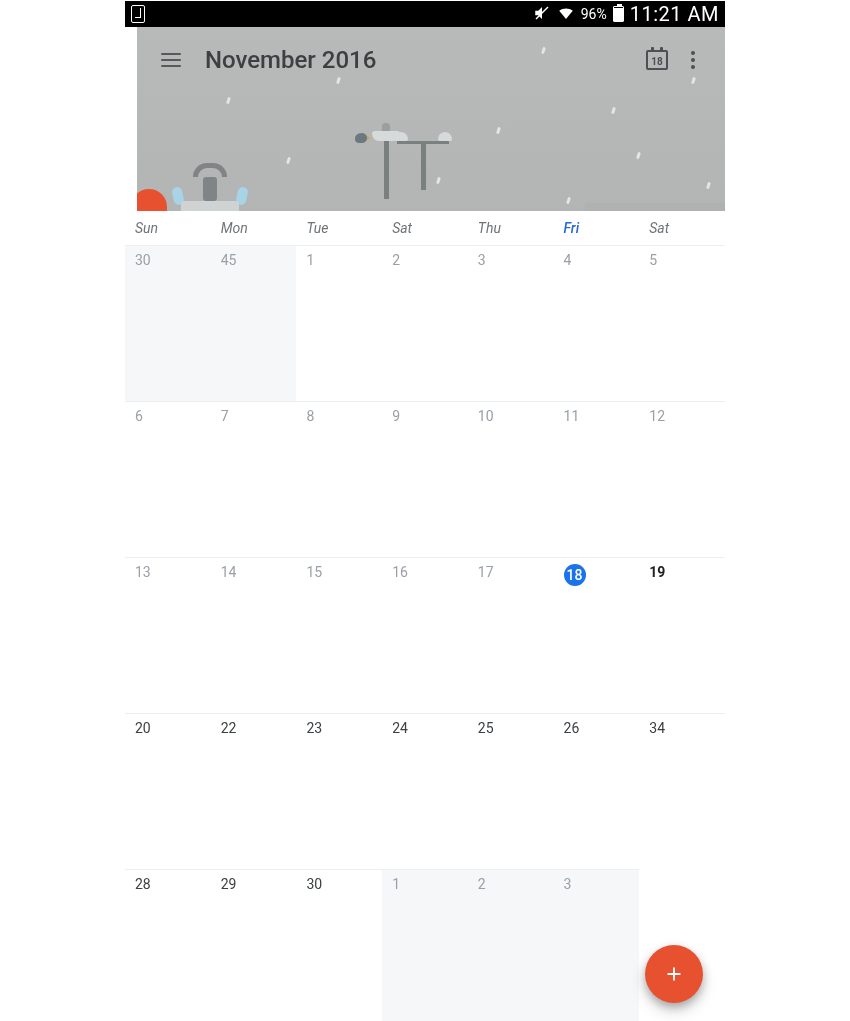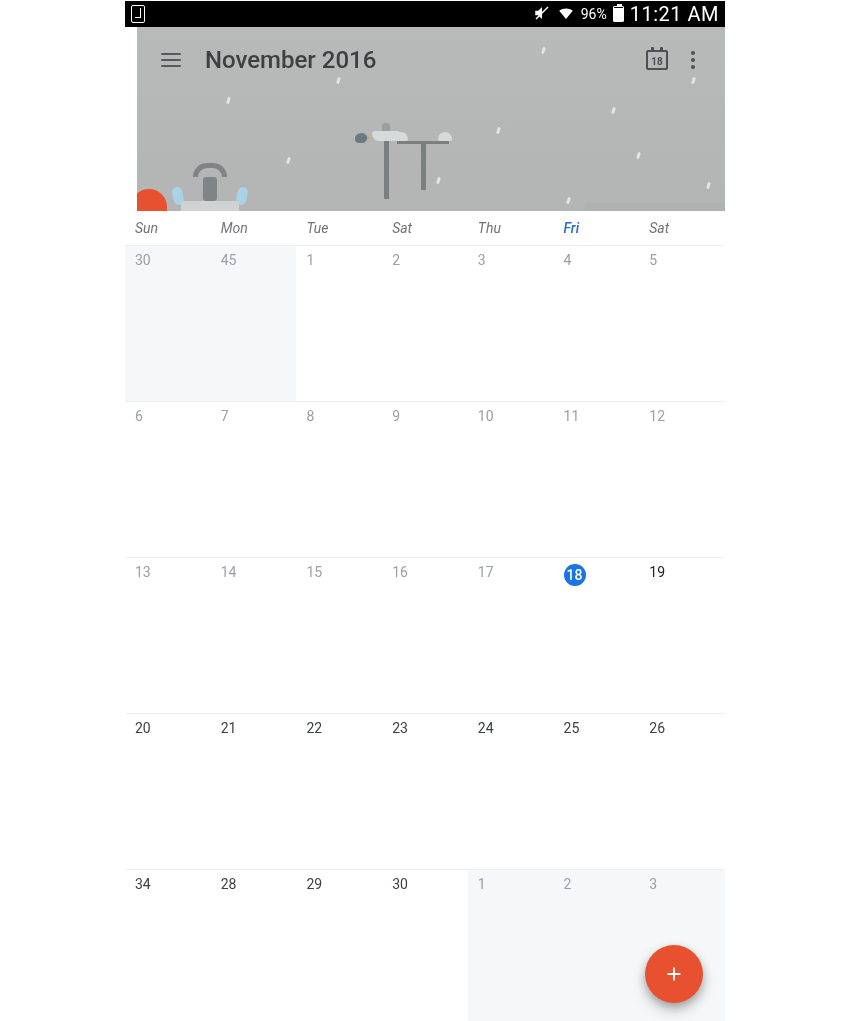--- a/index.html
+++ b/index.html
@@ -63,21 +63,21 @@
   .dayheaders { display:grid; grid-template-columns: repeat(7, 1fr); height:34px;font-style:italic; }
   .dayheaders div { font-size:14px; color:#6f7478; display:flex; align-items:center; padding-left:10px; }
   .dayheaders div.today-col { color:#2467d6; font-weight:500; }
 
   .grid { display:grid; grid-template-columns: repeat(7, 1fr); grid-template-rows: repeat(5, 156px); }
   .cell { border-top:1px solid #eceff1; padding:6px 0 0 10px; font-size:14px; color:#3c4043; position:relative; cursor:pointer; }
   .cell.out { background:#f6f7f8; color:#9aa0a6; }
   .cell.dim { color:#9aa0a6; }
   .cell .num { display:inline-block; min-width:18px; }
   .cell.today .num { background:#1a73e8; color:#fff; width:22px; height:22px; border-radius:50%; display:inline-flex; align-items:center; justify-content:center; font-weight:500; }
-  .cell.bold { font-weight:400; color:#202124; }
+  .cell.bold { font-weight:700; color:#202124; }
 
   
   .fab { position:absolute; right:22px; bottom:18px; width:58px; height:58px; border-radius:50%; background:#e8512f; box-shadow:0 4px 8px rgba(0,0,0,0.25), 0 8px 16px rgba(0,0,0,0.15); display:flex; align-items:center; justify-content:center; cursor:pointer; }
   .fab svg { width:22px; height:22px; }
 </style>
 </head>
 <body>
 
 <div class="frame">
   <div class="screen">
@@ -191,21 +191,20 @@
         <div class="cell dim"><span class="num">11</span></div>
         <div class="cell dim"><span class="num">12</span></div>
         <div class="cell dim"><span class="num">13</span></div>
         <div class="cell dim"><span class="num">14</span></div>
         <div class="cell dim"><span class="num">15</span></div>
         <div class="cell dim"><span class="num">16</span></div>
         <div class="cell dim"><span class="num">17</span></div>
         <div class="cell today"><span class="num">18</span></div>
         <div class="cell bold"><span class="num">19</span></div>
         <div class="cell"><span class="num">20</span></div>
-        <div class="cell"><span class="num">21</span></div>
         <div class="cell"><span class="num">22</span></div>
         <div class="cell"><span class="num">23</span></div>
         <div class="cell"><span class="num">24</span></div>
         <div class="cell"><span class="num">25</span></div>
         <div class="cell"><span class="num">26</span></div>
         <div class="cell"><span class="num">34</span></div>
         <div class="cell"><span class="num">28</span></div>
         <div class="cell"><span class="num">29</span></div>
         <div class="cell"><span class="num">30</span></div>
         <div class="cell out"><span class="num">1</span></div>

